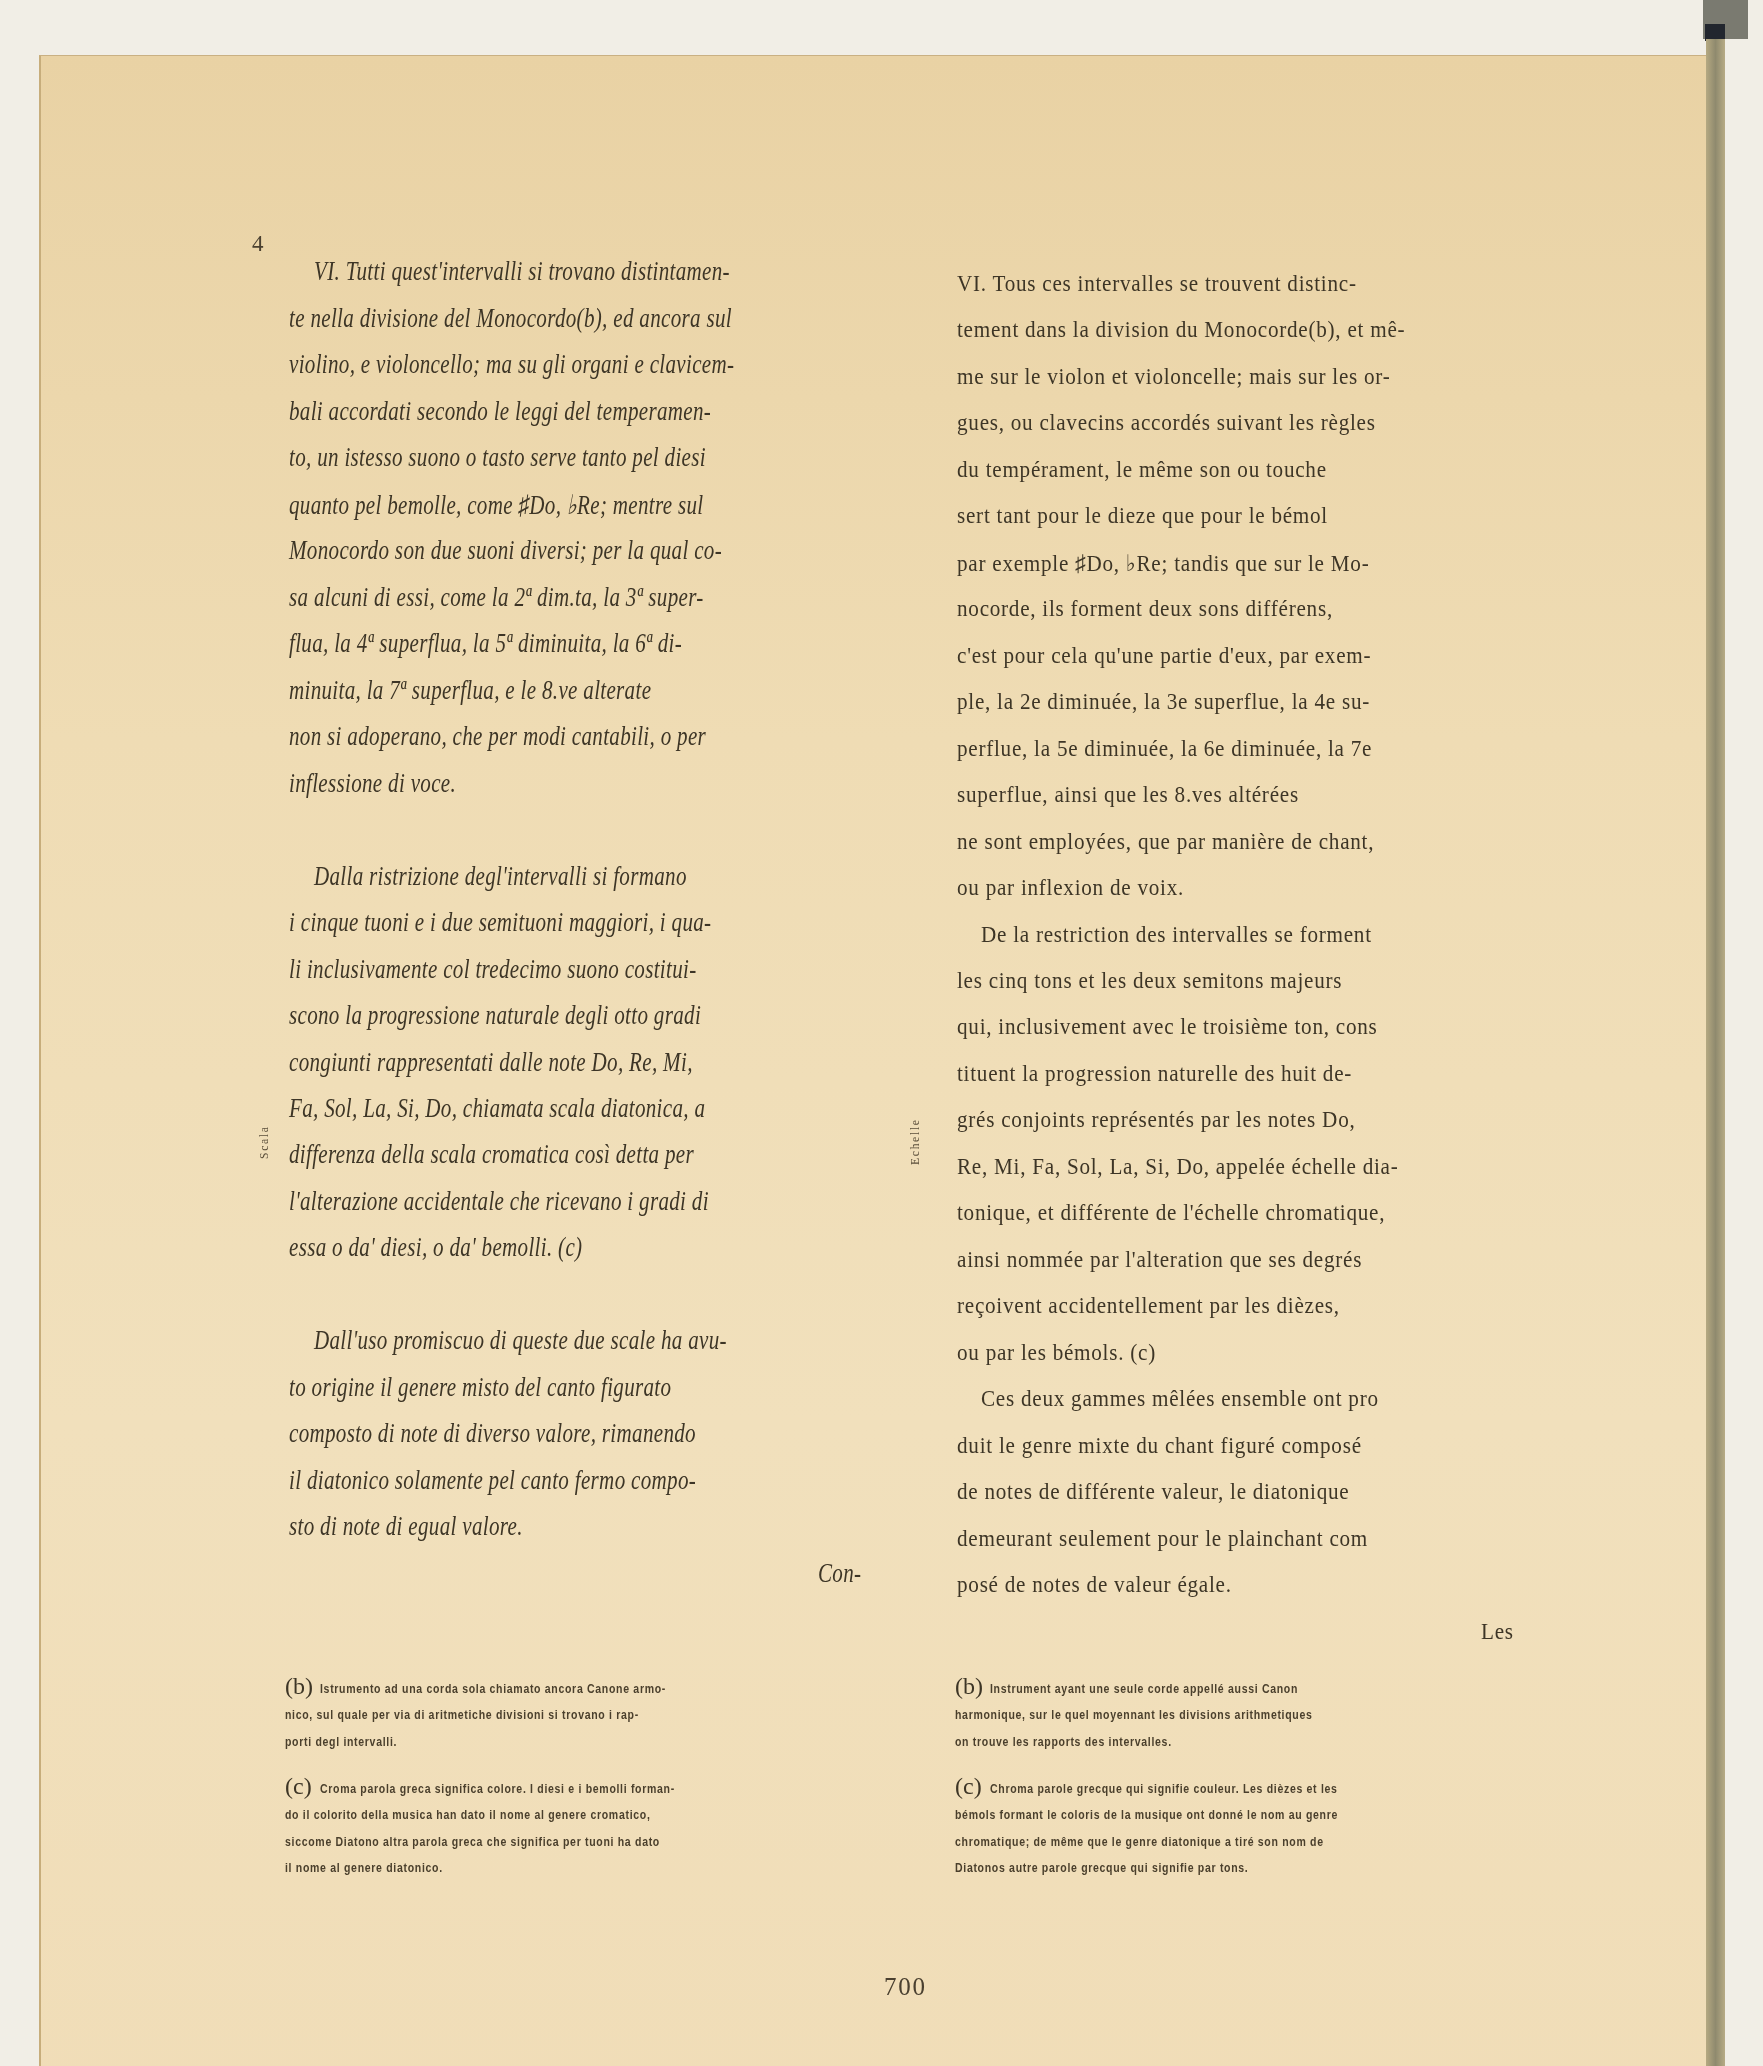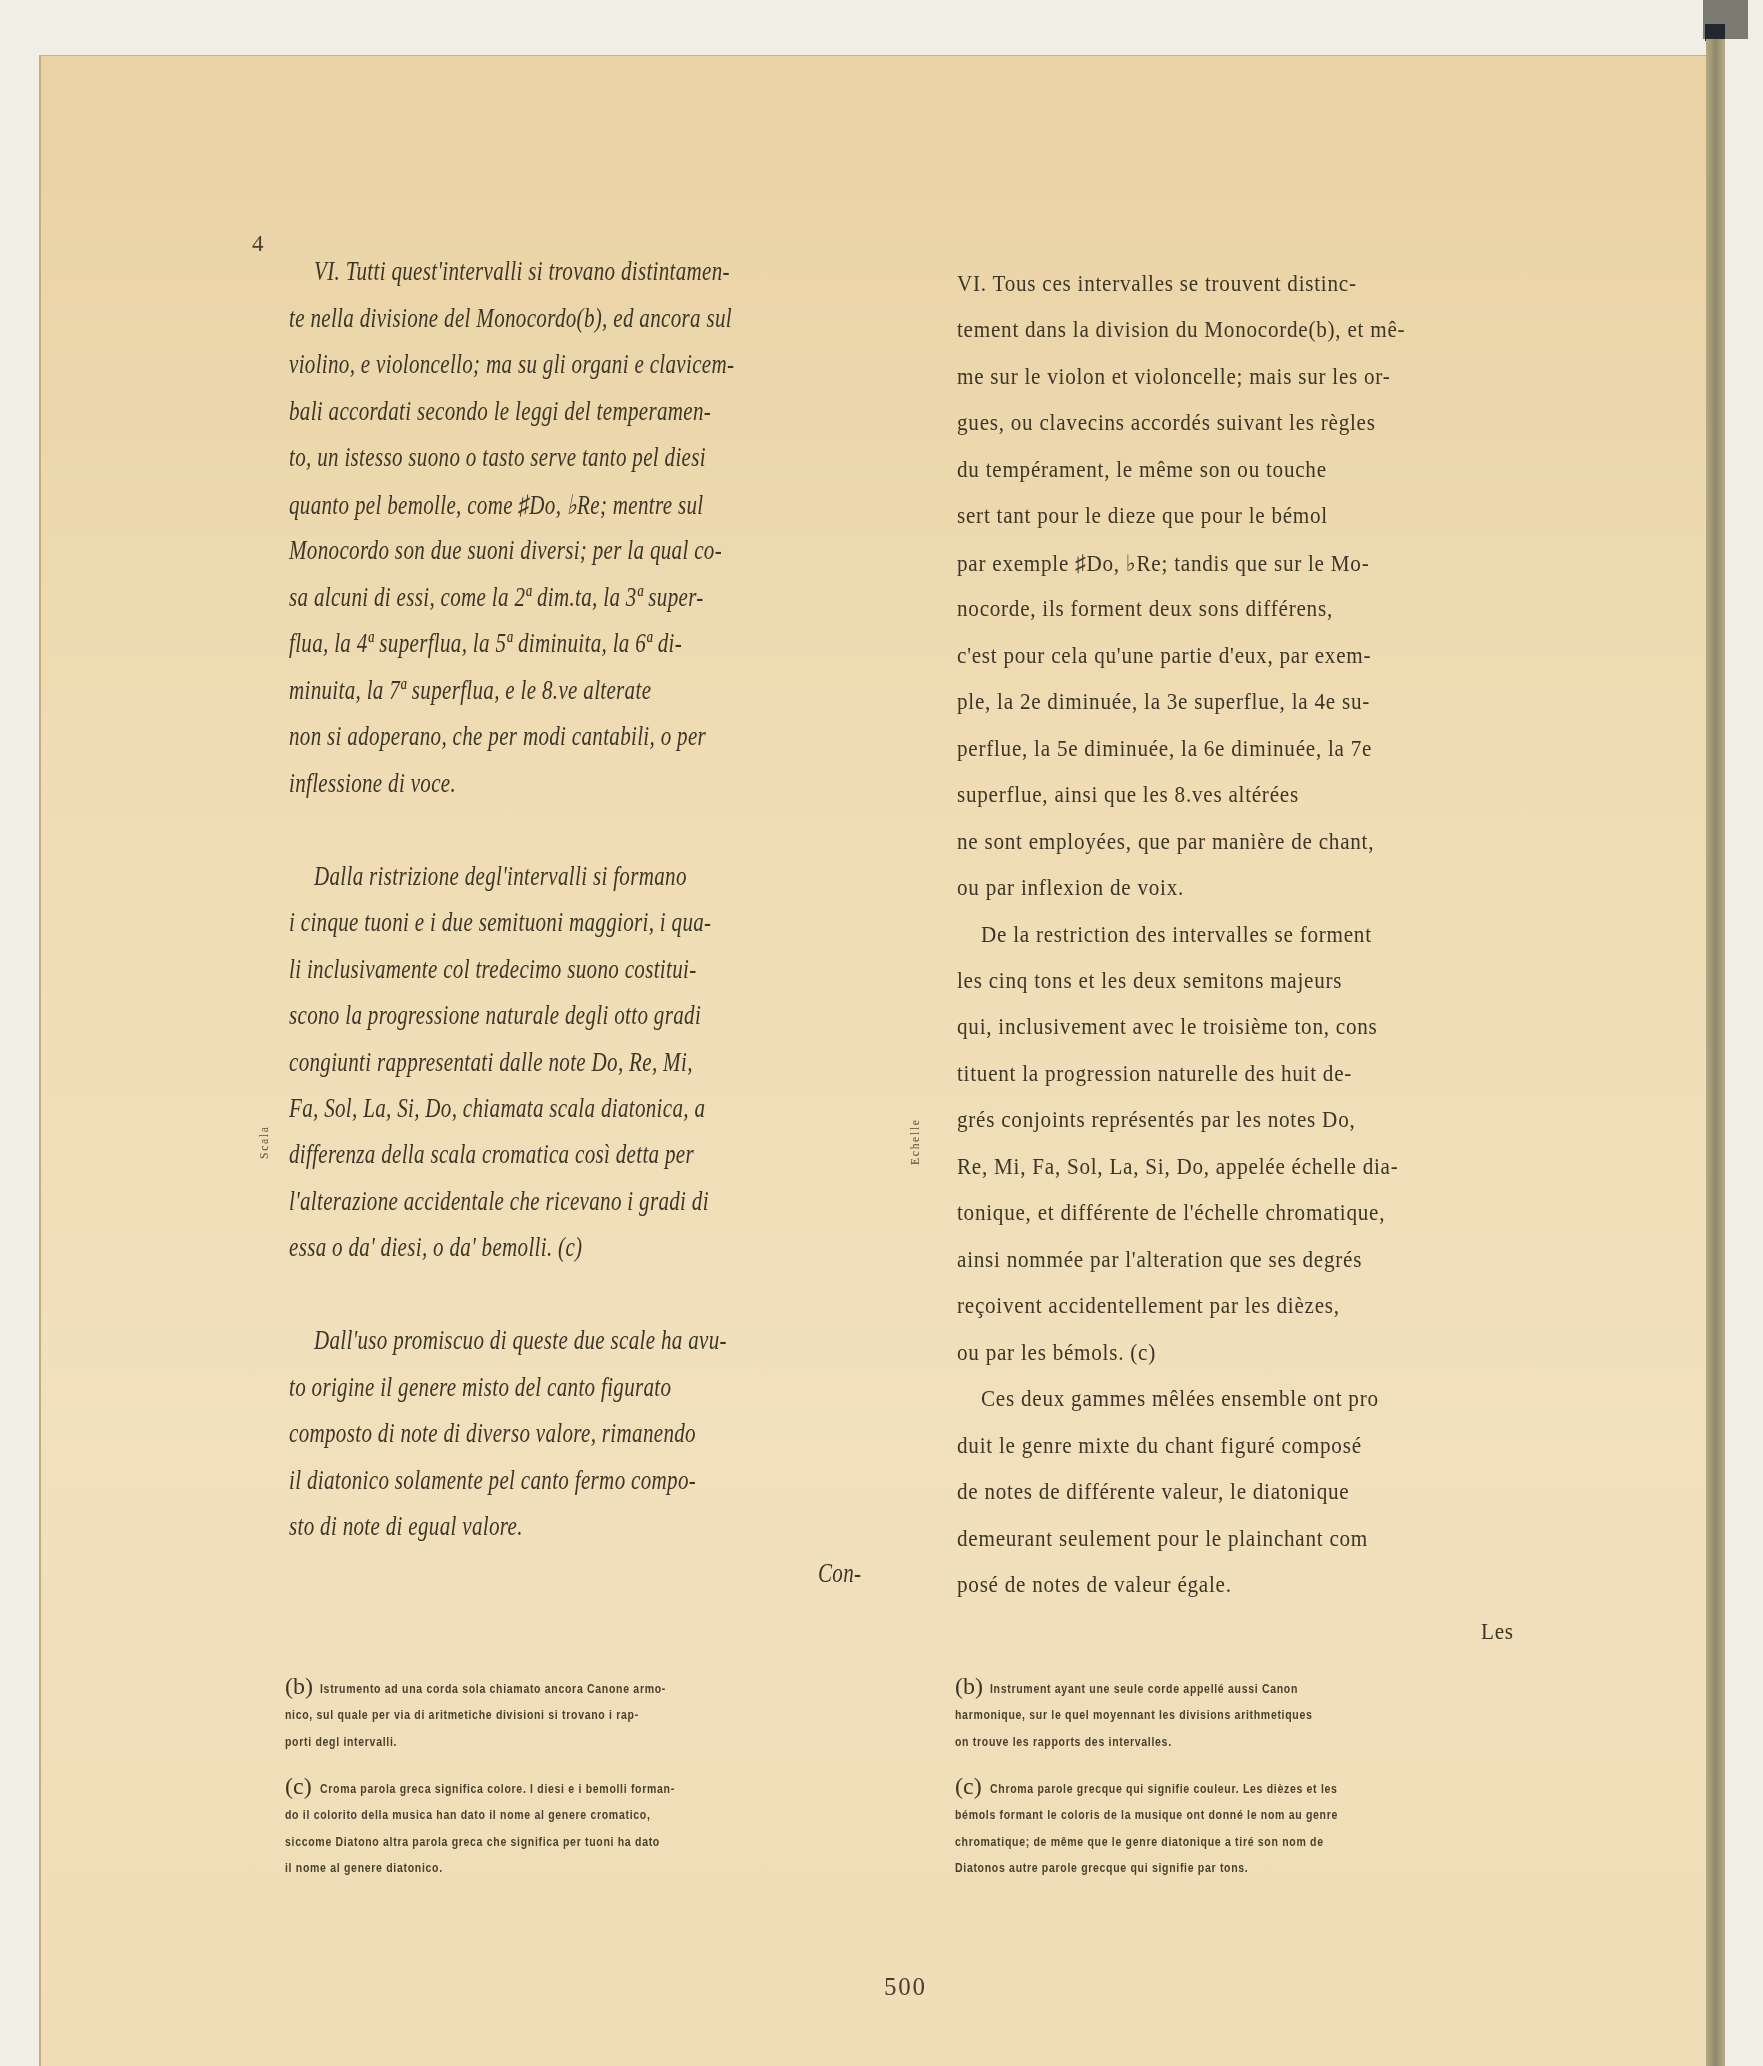--- a/index.html
+++ b/index.html
@@ -116,14 +116,14 @@
     <div class="text fnmark" style="left: 955px; top: 1773px;">(c)</div>
     <div class="text fn" style="left: 990px; top: 1782px;">Chroma parole grecque qui signifie couleur. Les dièzes et les</div>
     <div class="text fn" style="left: 955px; top: 1808px;">bémols formant le coloris de la musique ont donné le nom au genre</div>
     <div class="text fn" style="left: 955px; top: 1835px;">chromatique; de même que le genre diatonique a tiré son nom de</div>
     <div class="text fn" style="left: 955px; top: 1861px;">Diatonos autre parole grecque qui signifie par tons.</div>
   </div>
 
 <div class="margin" style="left:258px;top:1159px;">Scala</div>
 <div class="margin" style="left:909px;top:1165px;">Echelle</div>
 
-<div class="pagenum">500</div>
+<div class="pagenum">700</div>
 
 
 </body></html>

